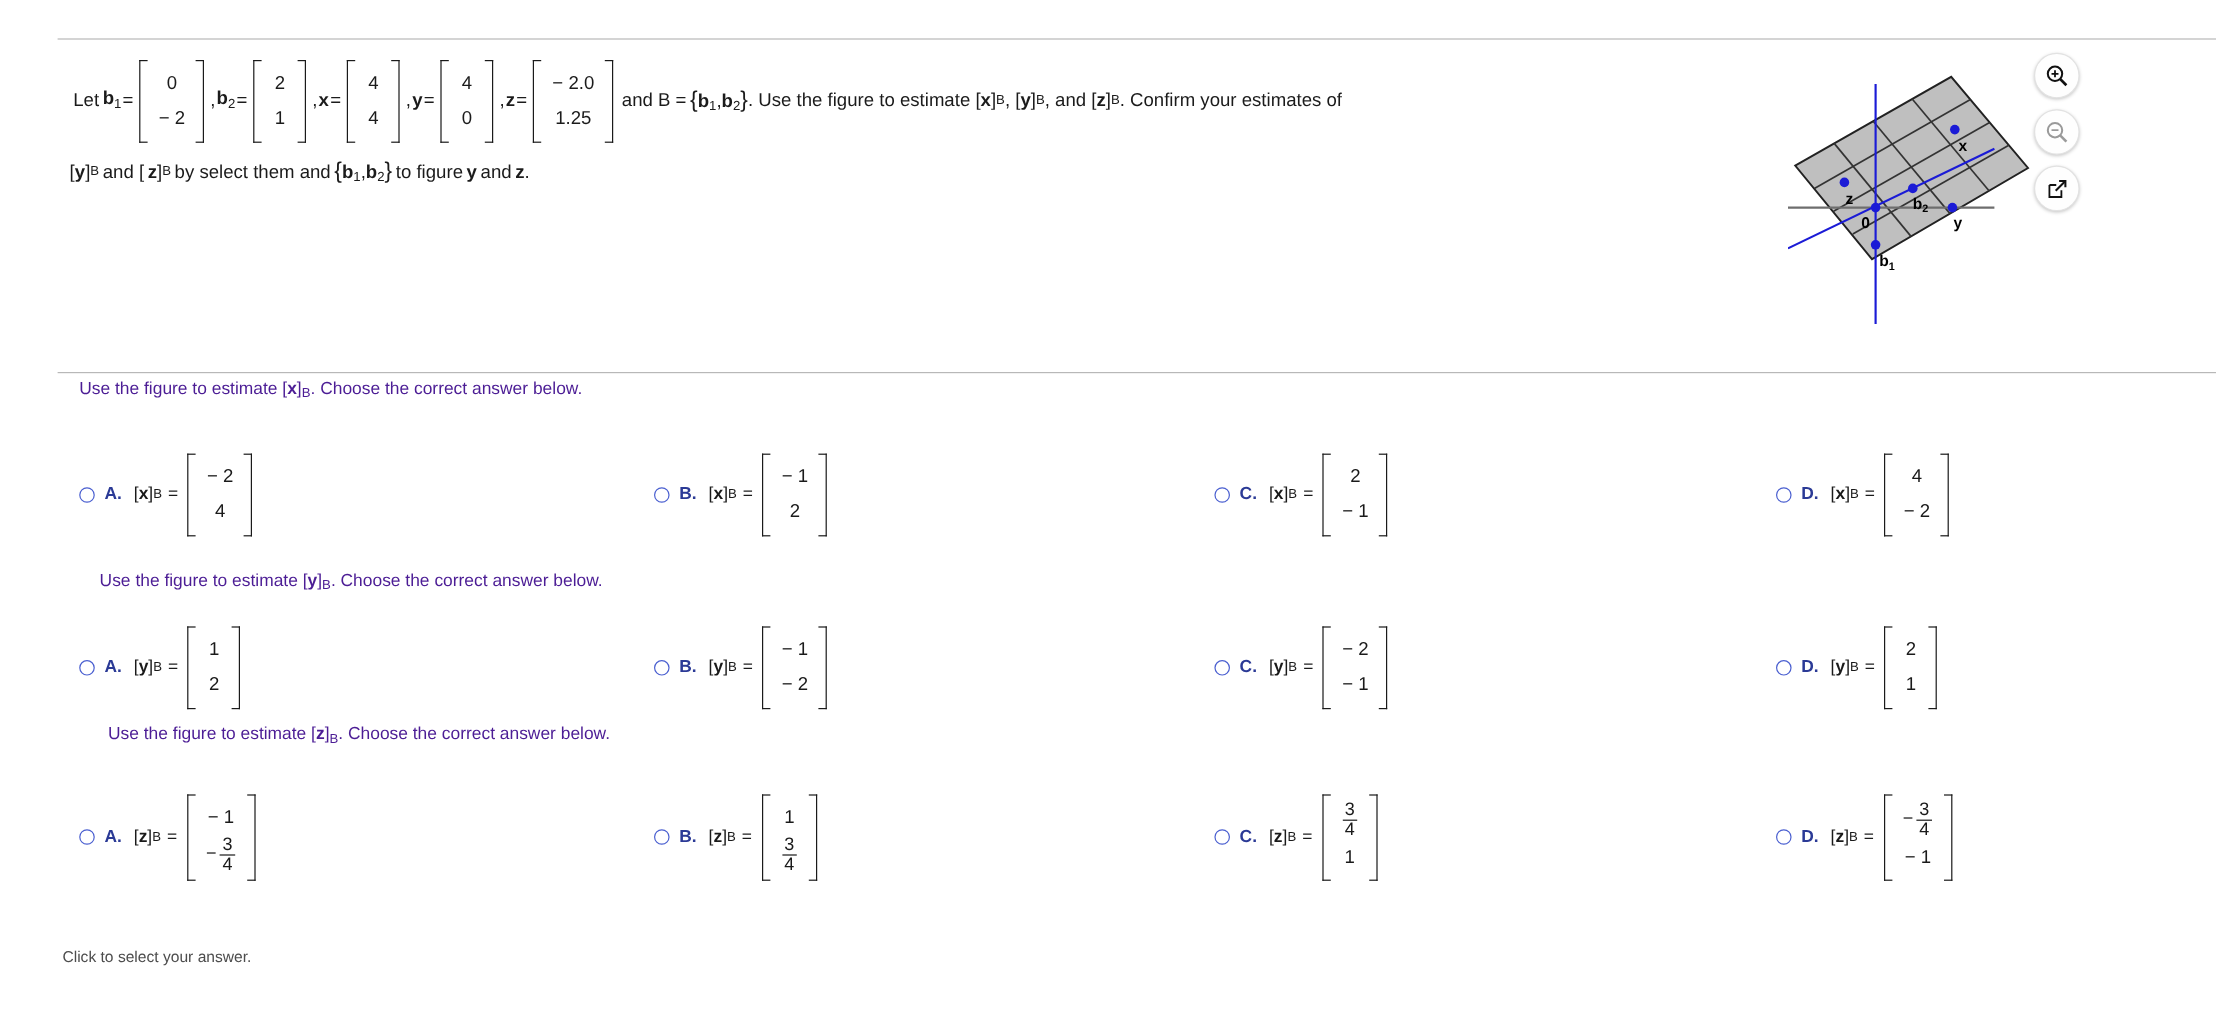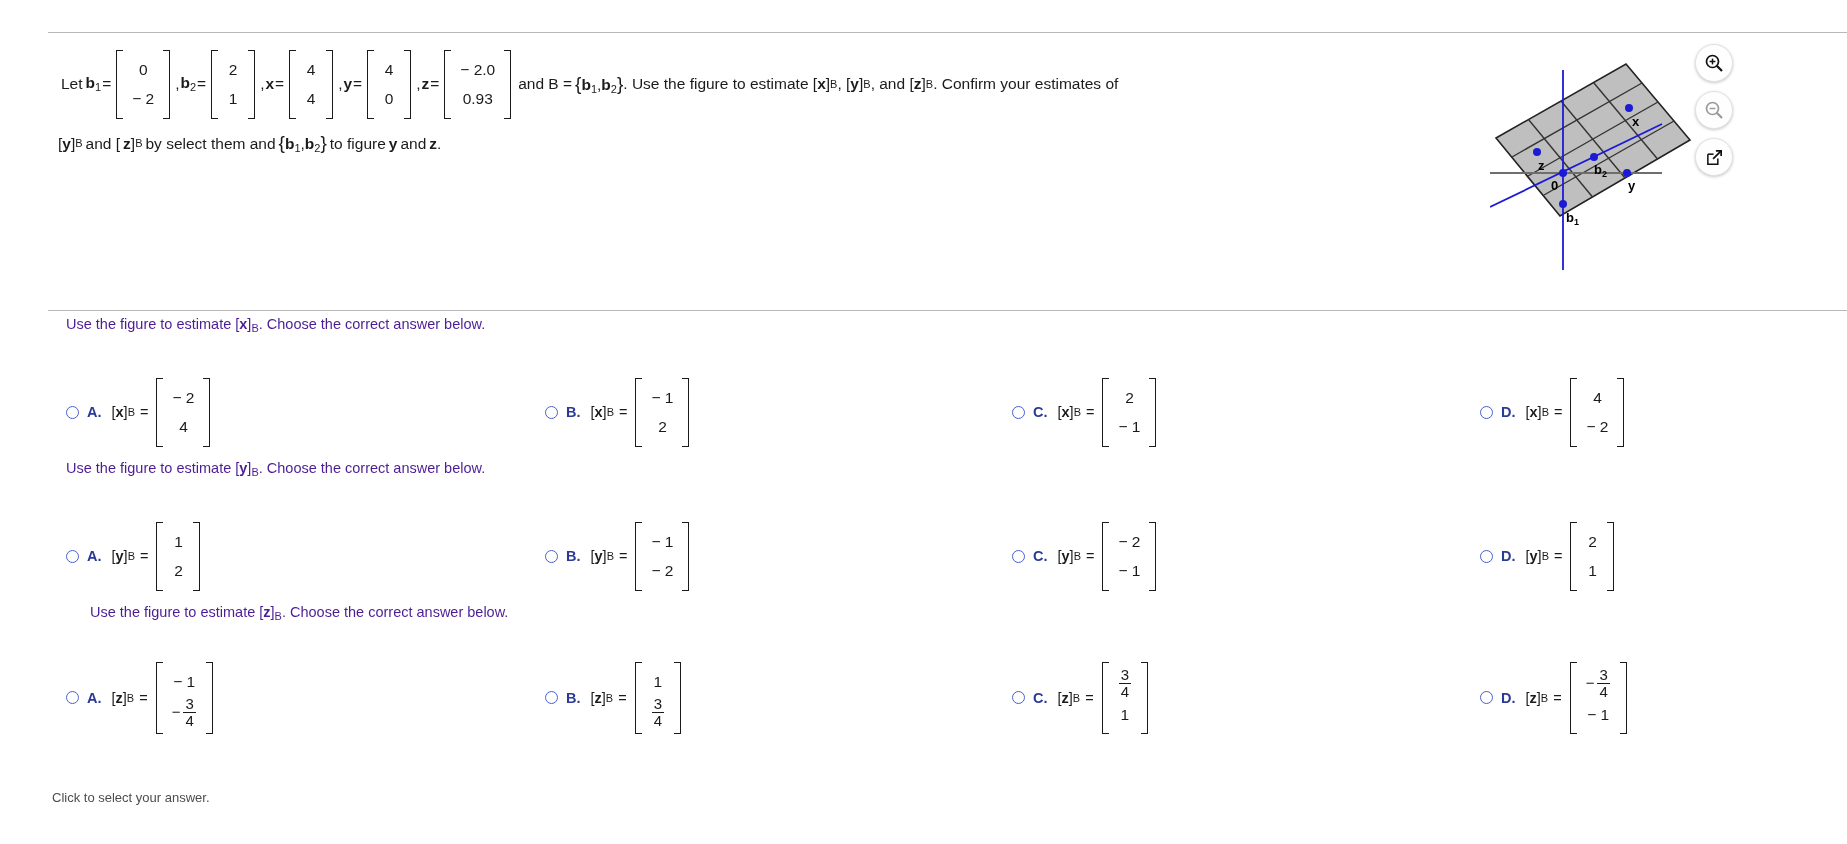--- a/index.html
+++ b/index.html
@@ -154,21 +154,21 @@
       <span class="brk r"></span>
     </span>
     <span class="tight">,</span>
 
     <span><b class="mv">z</b></span>
     <span class="tight">=</span>
     <span class="vec">
       <span class="brk l"></span>
       <span class="vec-col">
         <div>− 2.0</div>
-        <div>0.93</div>
+        <div>1.25</div>
       </span>
       <span class="brk r"></span>
     </span>
 
     <span class="txt">and B =</span>
     <span>
       <span style="font-size:19px;">{</span><b class="mv">b</b><span class="sub">1</span><span>,</span><b class="mv">b</b><span class="sub">2</span><span style="font-size:19px;">}</span>
     </span>
     <span>. Use the figure to estimate [</span>
       <b class="mv">x</b>
@@ -344,21 +344,21 @@
         <span class="vec">
           <span class="brk l"></span>
           <span class="vec-col">
             <div>4</div>
             <div>− 2</div>
           </span>
           <span class="brk r"></span>
         </span>
       </div>
     </div>
-    <div class="qprompt" style="top: 460px;"><span>Use the figure to estimate [</span><b class="mv">y</b><span>]</span><span class="supsub">B</span><span>. Choose the correct answer below.</span></div>
+    <div class="qprompt" style="top: 476px; margin-left: 17px;"><span>Use the figure to estimate [</span><b class="mv">y</b><span>]</span><span class="supsub">B</span><span>. Choose the correct answer below.</span></div>
     <div class="choices" style="top: 522px; position: absolute;">
       <div class="choice" style="left: 66px;">
         <span class="radio"></span>
         <span class="letter">A.</span>
         <span class="eqlabel">
           <span>[</span>
           <b class="mv">y</b>
           <span>]</span>
           <span class="supsub">B</span>
           <span class="eq">=</span>

